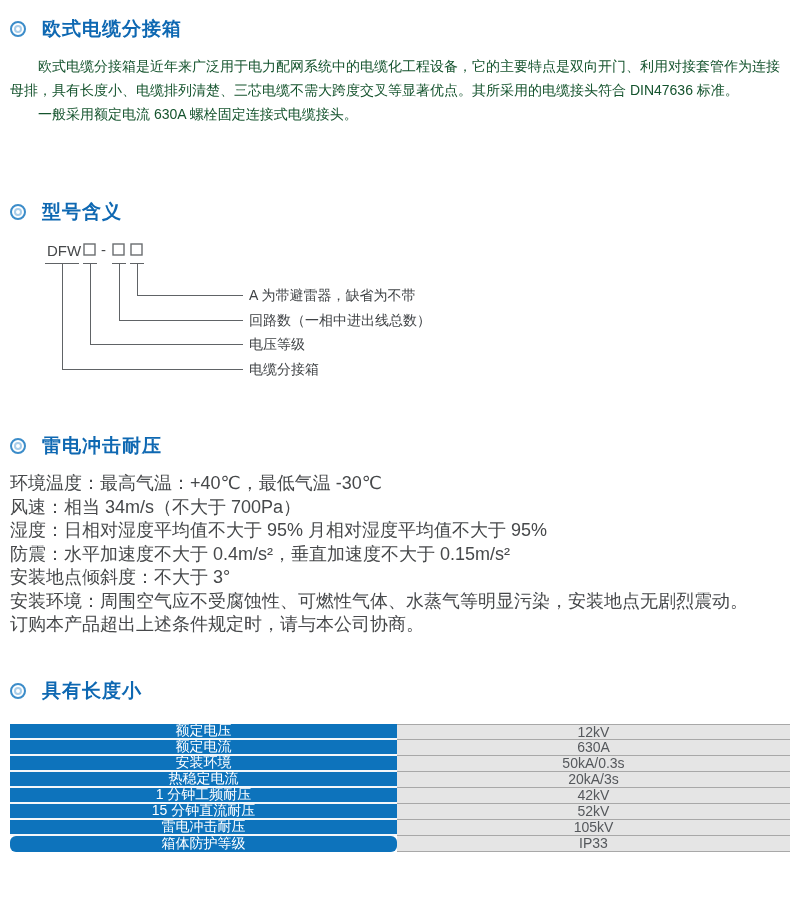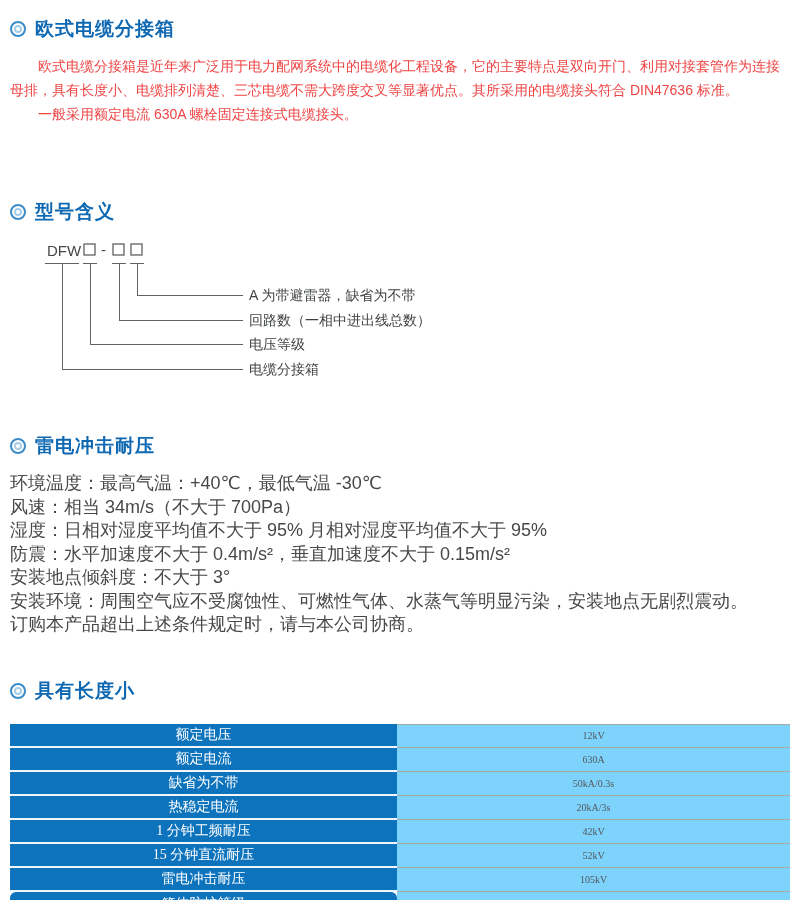--- a/index.html
+++ b/index.html
@@ -6,62 +6,62 @@
   html, body { background: #ffffff; }
   body {
     width: 800px; height: 900px; overflow: hidden;
     font-family: "Liberation Sans", "DejaVu Sans", sans-serif;
     color: #3f4245;
   }
   .container { width: 800px; padding: 0 10px; }
 
   
   .heading {
-    display: flex; align-items: center; gap: 9px;
+    display: flex; align-items: center; gap: 16px;
     color: #0e68b2; font-size: 19px; font-weight: bold;
     letter-spacing: 1px;
   }
   .ring {
     width: 16px; height: 16px; border-radius: 50%;
     border: 2px solid #3b8cc9; position: relative; flex: 0 0 auto;
   }
   .ring::after {
     content: ""; position: absolute; inset: 2px;
     border: 2px solid #a8cde9; border-radius: 50%;
   }
   .h1 { margin-top: 16px; }
   .h2 { margin-top: 73px; }
   .h3 { margin-top: 46px; }
   .h4 { margin-top: 41px; }
 
   
-  .intro { margin-top: 12px; font-size: 14px; line-height: 24px; color: #ef4444; }
+  .intro { margin-top: 12px; font-size: 14px; line-height: 24px; color: #14532d; }
   .intro p { text-indent: 2em; }
 
   
   .model-diagram { display: block; margin: 12px 0 0 26px; }
   .code-text { font-size: 15px; fill: #46484a; font-family: "Liberation Sans","DejaVu Sans",sans-serif; }
   .code-box { fill: none; stroke: #6a6d70; stroke-width: 1.4; }
   .diag-line { stroke: #606366; stroke-width: 1; fill: none; shape-rendering: crispEdges; }
   .diag-label { font-size: 14px; fill: #3f4245; font-family: "Liberation Sans","DejaVu Sans",sans-serif; }
 
   
   .env-list { margin-top: 13px; font-size: 18px; line-height: 23.5px; color: #46484a; }
 
   
   .spec-table { margin-top: 20px; width: 780px; }
-  .spec-row { display: flex; height: 24px; font-family: Liberation Serif, serif; }
+  .spec-row { display: flex; height: 16px; }
   .spec-param {
     width: 387px; background: #0d73bc; color: #ffffff;
     font-size: 14px; display: flex; align-items: center; justify-content: center;
     border-bottom: 2px solid #f3f7fa;
   }
   .spec-row:last-child .spec-param { border-bottom: none; border-radius: 6px; }
   .spec-value {
-    flex: 1; background: #7dd3fc; color: #55585c; font-size: 10px;
+    flex: 1; background: #e5e5e5; color: #55585c; font-size: 14px;
     display: flex; align-items: center; justify-content: center;
     border-bottom: 1px solid #a8a8a8;
   }
   .spec-row:first-child .spec-value { border-top: 1px solid #a8a8a8; }
 </style>
 </head>
 <body>
 
 <div class="container">
 
@@ -122,21 +122,21 @@
   <div class="spec-table">
     <div class="spec-row">
       <div class="spec-param">额定电压</div>
       <div class="spec-value">12kV</div>
     </div>
     <div class="spec-row">
       <div class="spec-param">额定电流</div>
       <div class="spec-value">630A</div>
     </div>
     <div class="spec-row">
-      <div class="spec-param">缺省为不带</div>
+      <div class="spec-param">安装环境</div>
       <div class="spec-value">50kA/0.3s</div>
     </div>
     <div class="spec-row">
       <div class="spec-param">热稳定电流</div>
       <div class="spec-value">20kA/3s</div>
     </div>
     <div class="spec-row">
       <div class="spec-param">1 分钟工频耐压</div>
       <div class="spec-value">42kV</div>
     </div>

